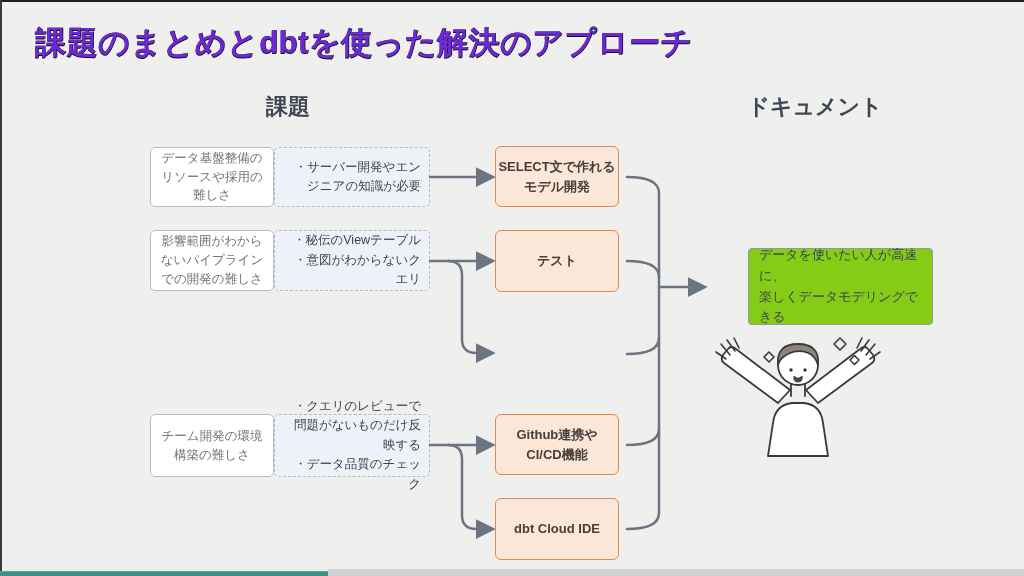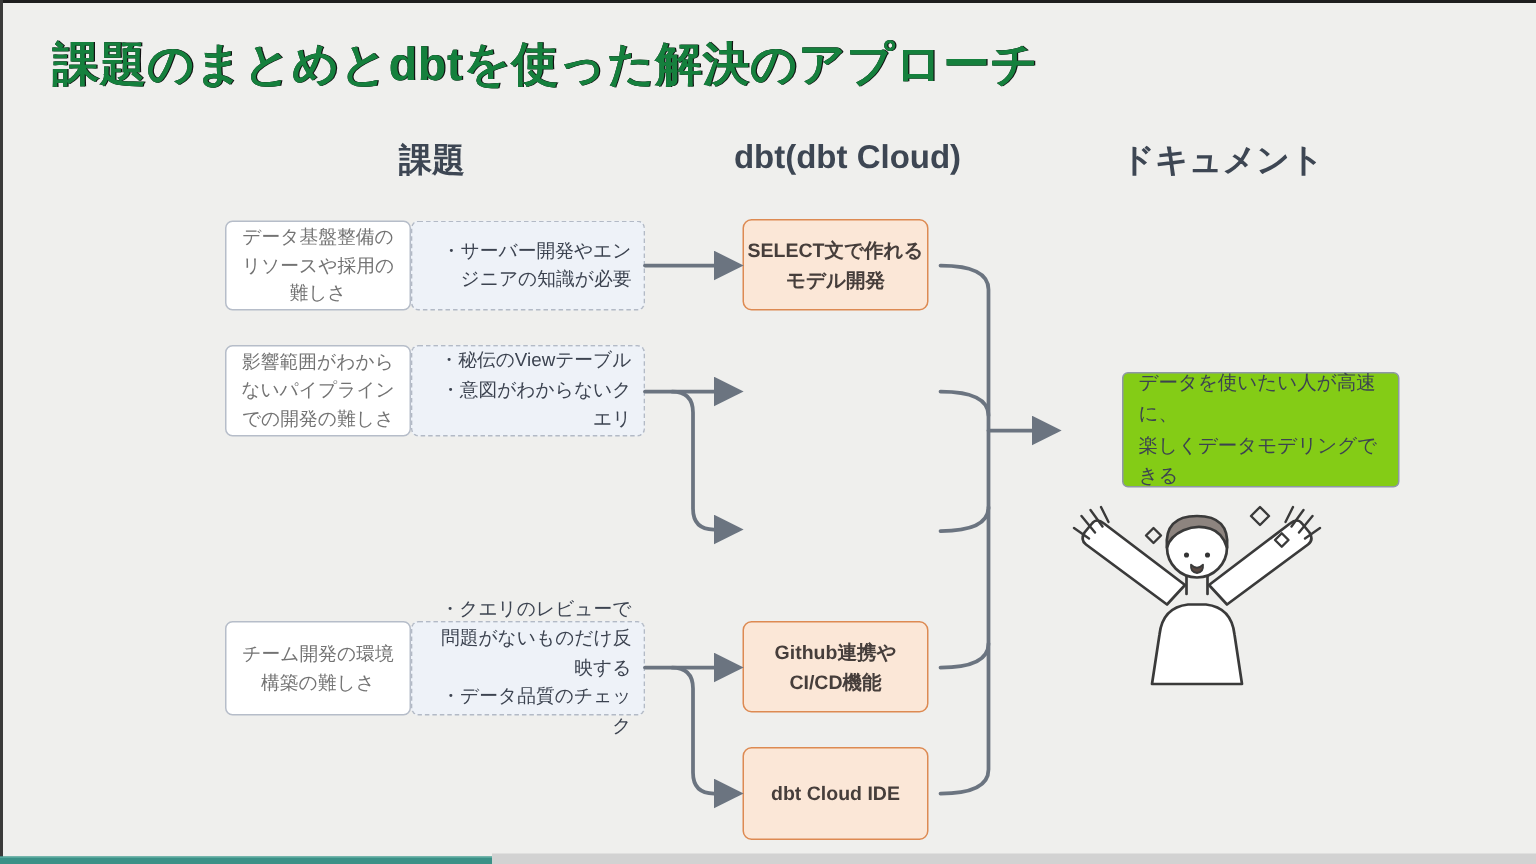--- a/index.html
+++ b/index.html
@@ -10,21 +10,21 @@
   }
   #slide{
     position:relative;width:1024px;height:576px;
     background:#efefed;overflow:hidden;
   }
   .frame-top{position:absolute;left:0;top:0;width:1024px;height:2px;background:#1e1e1e;}
   .frame-left{position:absolute;left:0;top:0;width:2px;height:576px;background:#3a3a3a;}
 
   .slide-title{
     position:absolute;left:35px;top:22px;width:940px;
-    font-size:31px;font-weight:bold;color:#15803d;
+    font-size:31px;font-weight:bold;color:#6d28d9;
     letter-spacing:0.5px;
     text-shadow:0.8px 0 0 #121212, 0 0.5px 0 #121212;
     white-space:nowrap;
   }
   .col-header{
     position:absolute;top:92px;width:210px;text-align:center;
     font-size:22px;font-weight:600;color:#3d4653;
   }
   .col-header.issues{left:183px;}
   .col-header.dbt{left:460px;}
@@ -83,36 +83,36 @@
 </head>
 <body>
 
 <div id="slide">
   <div class="frame-top"></div>
   <div class="frame-left"></div>
 
   <div class="slide-title">課題のまとめとdbtを使った解決のアプローチ</div>
 
   <div class="col-header issues">課題</div>
-  <div class="col-header dbt">dbt(dbt Cloud)</div>
   <div class="col-header goal">ドキュメント</div>
 
   <div class="box box-problem row1">データ基盤整備のリソースや採用の難しさ</div>
   <div class="box box-detail row1">・サーバー開発やエンジニアの知識が必要</div>
 
   <div class="box box-problem row2">影響範囲がわからないパイプラインでの開発の難しさ</div>
   <div class="box box-detail row2">・秘伝のViewテーブル
 ・意図がわからないクエリ</div>
 
   <div class="box box-problem row3">チーム開発の環境構築の難しさ</div>
   <div class="box box-detail row3">・クエリのレビューで問題がないものだけ反映する
 ・データ品質のチェック</div>
 
   <div class="box box-feature f1">SELECT文で作れる
 モデル開発</div>
+  <div class="box box-feature f2">テスト</div>
   <div class="box box-feature f4">Github連携や
 CI/CD機能</div>
   <div class="box box-feature f5">dbt Cloud IDE</div>
 
   <div class="box box-goal">データを使いたい人が高速に、
 楽しくデータモデリングできる</div>
 
   <svg class="arrows-layer" viewBox="0 0 1024 576">
     <defs>
       <marker id="ah" markerWidth="9" markerHeight="9" refX="6.5" refY="4" orient="auto">

